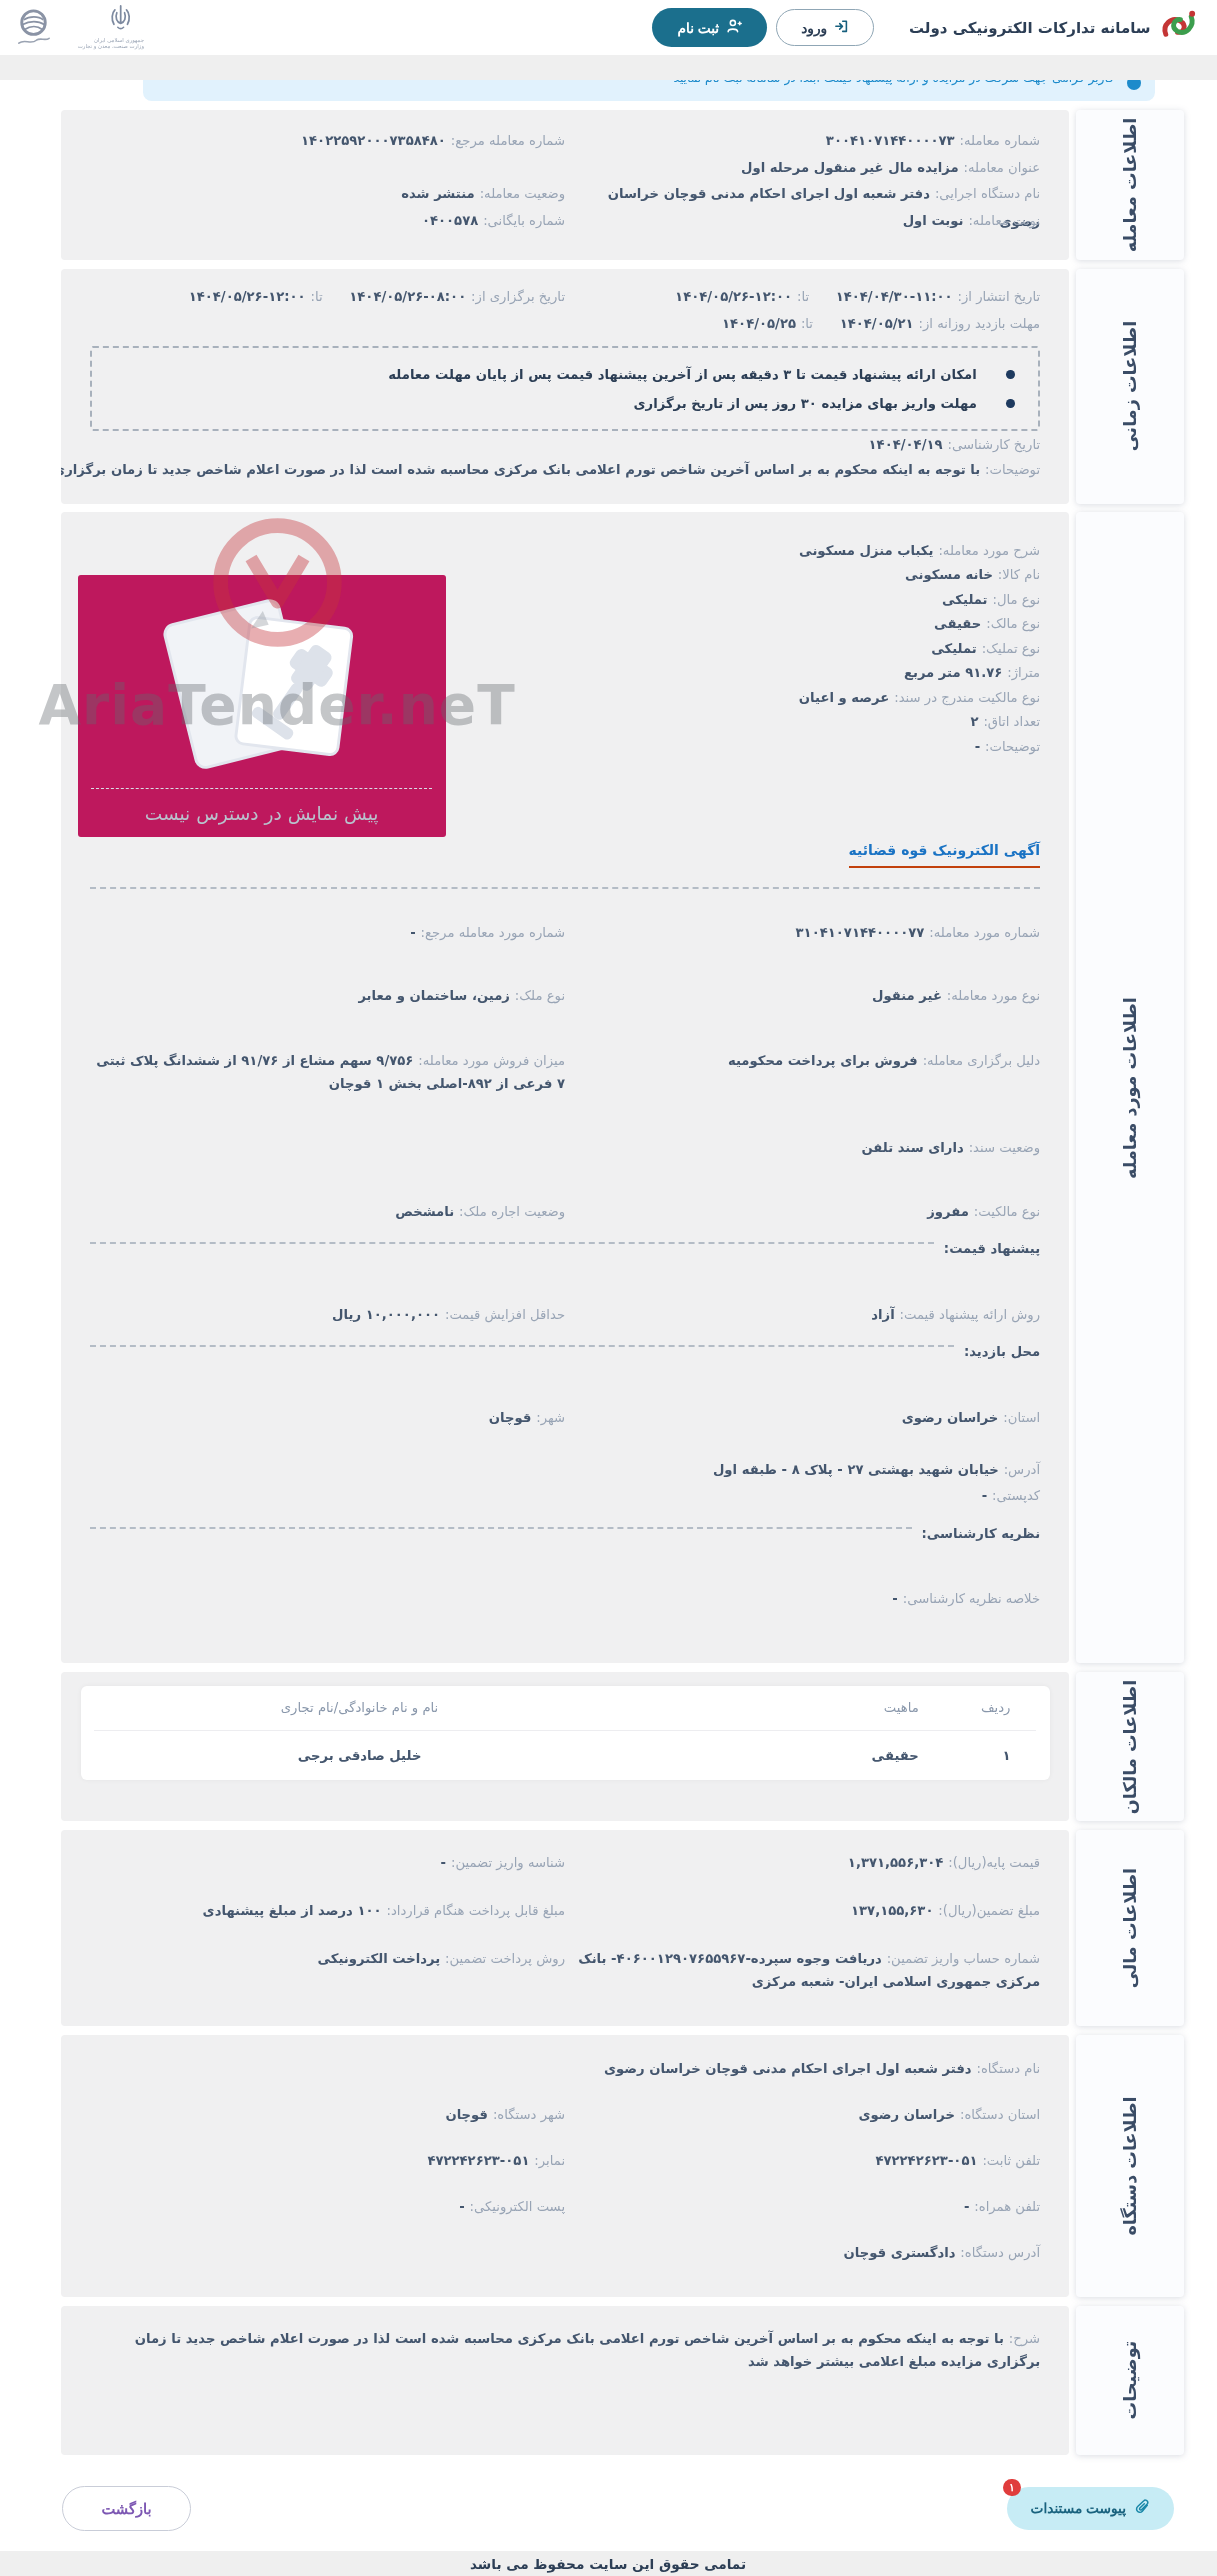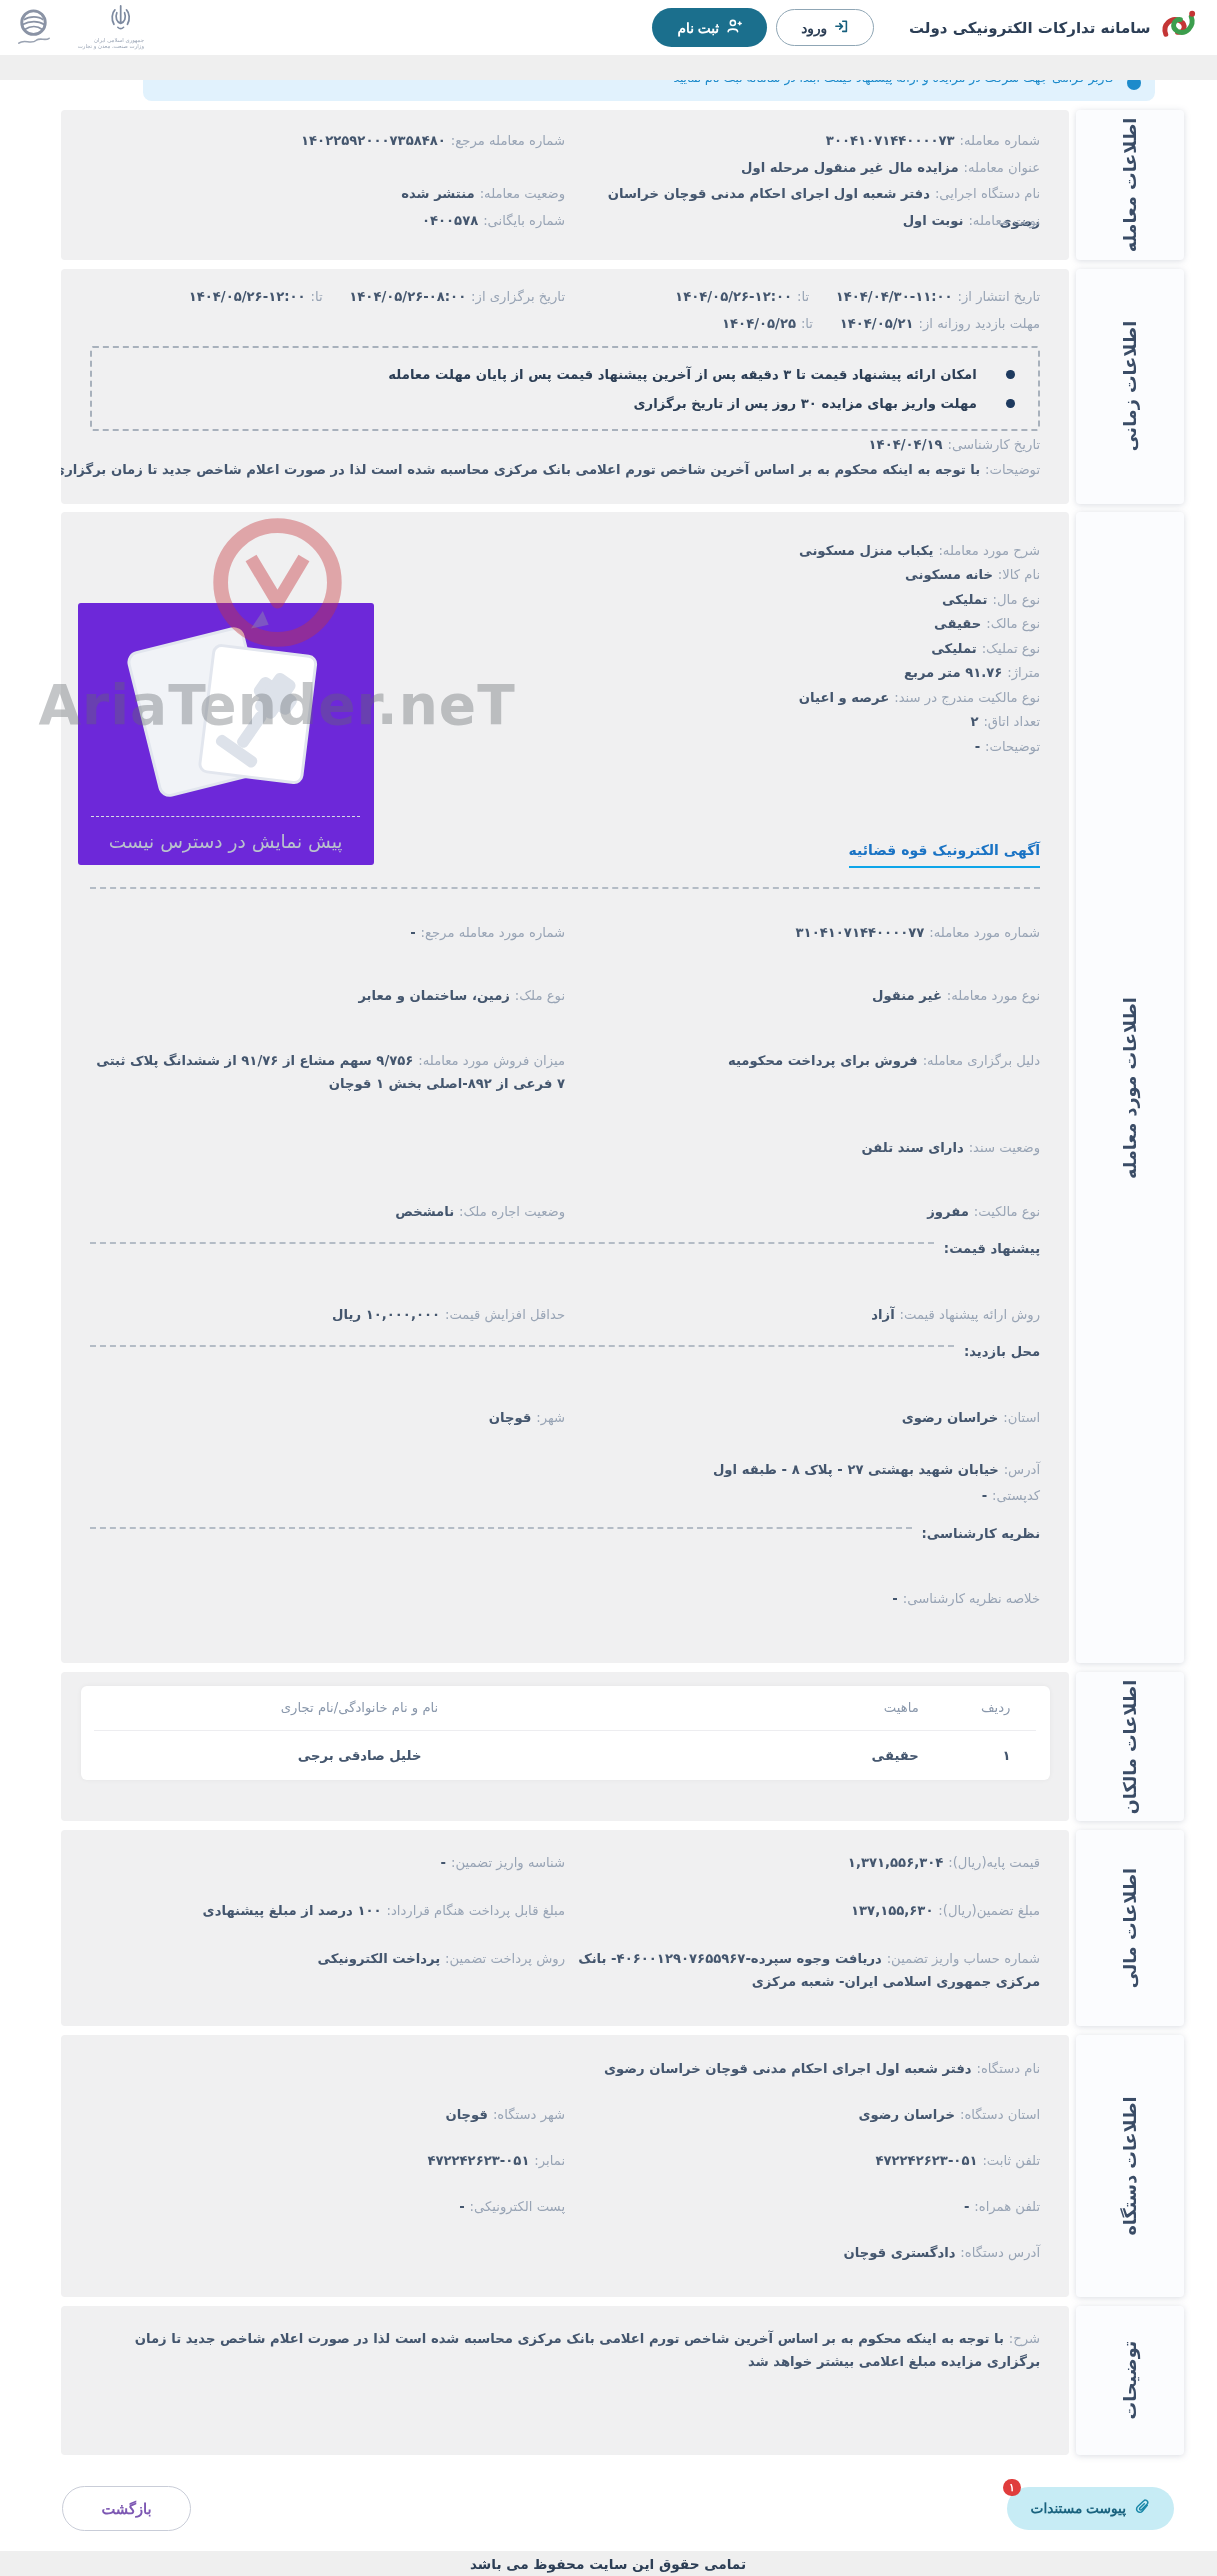--- a/index.html
+++ b/index.html
@@ -48,28 +48,28 @@
   .b-row { display:flex; align-items:center; gap:29px; height:29px; }
   .dot { width:8.8px; height:8.8px; border-radius:50%; background:#1e3a5f; flex-shrink:0; }
   .b-txt { color:#2c3e55; font-size:13.2px; font-weight:700; }
   .s2 .expert { margin-top:1px; height:23.5px; line-height:23.5px; }
   .s2 .note { height:25.4px; line-height:25.4px; white-space:nowrap; }
 
   .s3 { height:1151px; } .s3 .card { padding:25.4px 29px; }
   .irow { height:24.5px; line-height:24.5px; position:relative; z-index:1; }
   .wm { position:absolute; left:-22.5px; top:-3.9px; display:flex; align-items:center; gap:13.7px; z-index:2; pointer-events:none;flex-direction:column; }
   .wm-text { font-size:55px; font-weight:800; color:rgba(100,104,110,.38); letter-spacing:1px; direction:ltr; }
-  .ph-card { position:absolute; left:16.6px; top:91px; width:296px; height:262px; background:#6d28d9; border-radius:2.9px; z-index:1; }
+  .ph-card { position:absolute; left:16.6px; top:63px; width:368px; height:262px; background:#be185d; border-radius:2.9px; z-index:1; }
   .ph-art { position:absolute; left:50%; top:17.6px; transform:translateX(-50%); }
   .ph-cap { position:absolute; bottom:13.7px; left:0; right:0; text-align:center; color:#b9c2cd; font-size:18.6px;
     border-top:1px dashed #d8dde5; padding-top:13.7px; margin:0 13.7px; }
   .sp1 { height:82px; }
   .linkrow { height:29px; }
   .doclink { display:inline-block; color:#1a73c4; font-size:14px; font-weight:700; padding-bottom:7.8px;
-    border-bottom:2px solid #0ea5e9; cursor:pointer; }
+    border-bottom:2px solid #c2410c; cursor:pointer; }
   .divider { border-top:2px dashed #b4bcc6; margin-top:17.6px; }
   .prow { display:flex; margin-top:43px; line-height:19.6px; }
   .prow.first { margin-top:33px; }
   .prow.tight { margin-top:6px; }
   .prow.med { margin-top:31px; }
   .hdr-row { display:flex; margin-top:20px; height:19.6px; }
   .hdr-lbl { color:#44566e; font-size:13.2px; font-weight:700; white-space:nowrap; }
   .dashfill { flex:1; border-top:2px dashed #b4bcc6; margin-right:9.8px; position:relative; top:1px; }
   .wrapcell { line-height:21.5px; }
 

